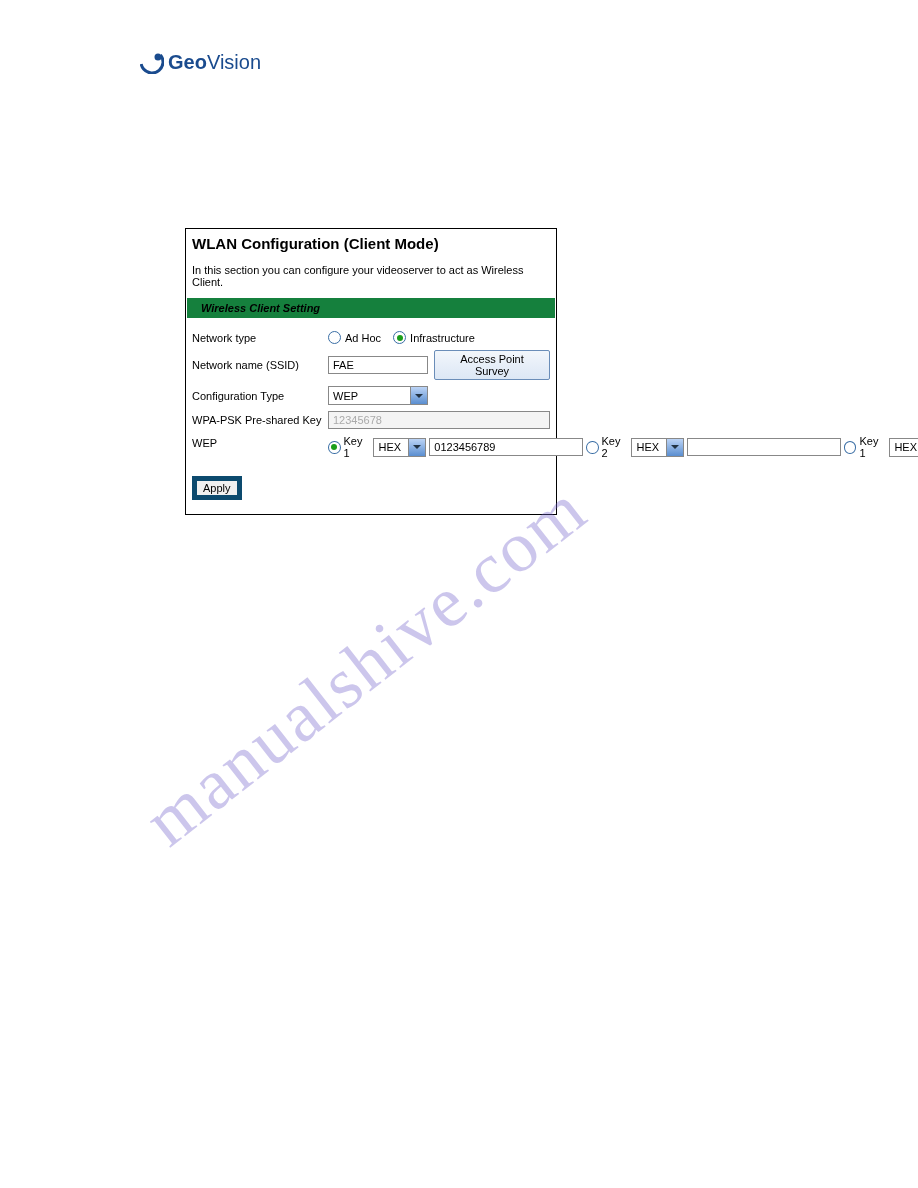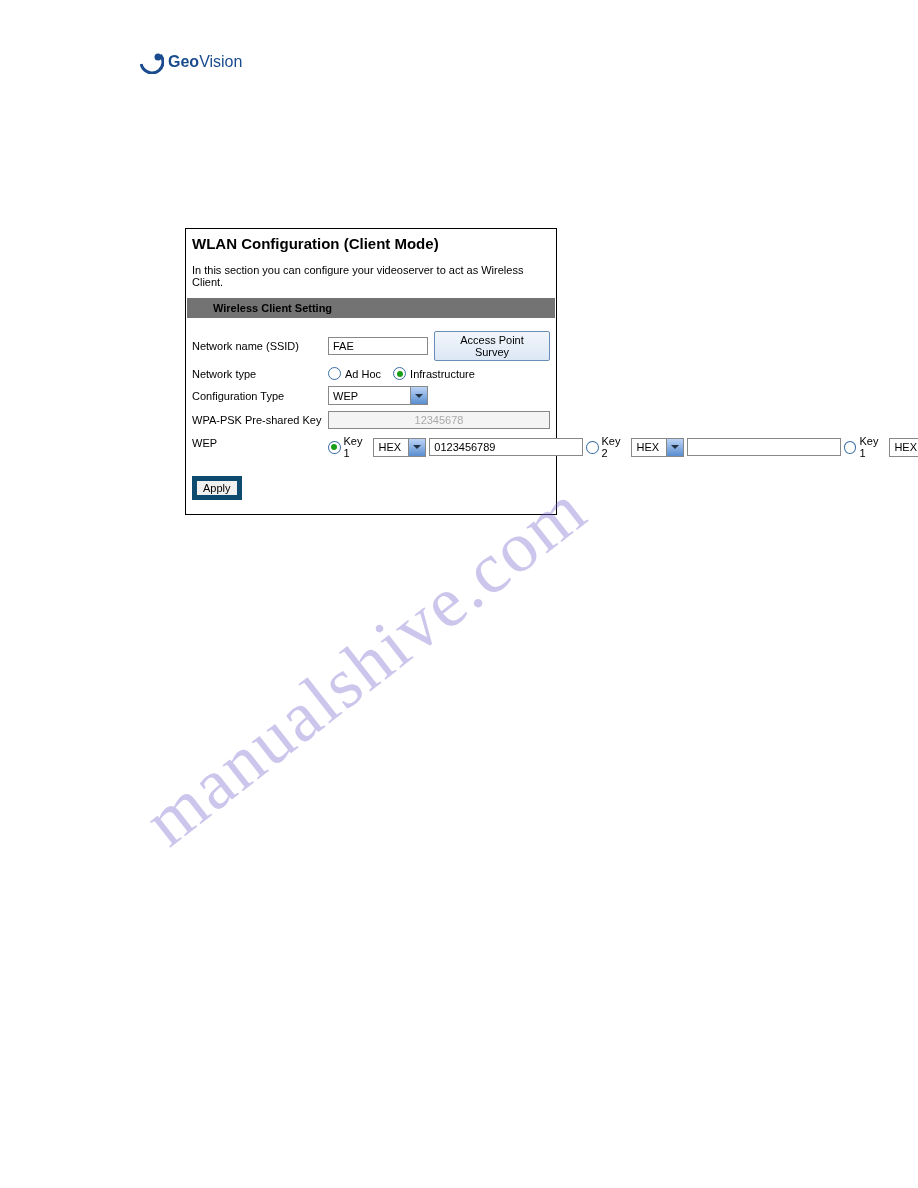--- a/index.html
+++ b/index.html
@@ -17,21 +17,21 @@
       display: flex;
       align-items: center;
       gap: 4px;
     }
     .logo-icon {
       width: 24px;
       height: 24px;
       position: relative;
     }
     .logo-text {
-      font-size: 16px;
+      font-size: 20px;
       font-weight: bold;
     }
     .logo-geo { color: #1a4b8e; }
     .logo-vision { color: #1a4b8e; font-weight: normal; }
     .panel {
       position: absolute;
       top: 228px;
       left: 185px;
       width: 372px;
       border: 1px solid #000;
@@ -43,25 +43,26 @@
       font-size: 15px;
       font-weight: bold;
       padding: 6px 6px 4px 6px;
     }
     .panel-desc {
       font-size: 11px;
       font-weight: normal;
       padding: 8px 6px 10px 6px;
     }
     .section-header {
-      background: #737373;
+      background: #15803d;
       font-size: 11px;
       font-weight: bold;
-      padding: 4px 26px;
+      padding: 4px 14px;
       margin: 0 1px;
+      font-style: italic;
     }
     .form-row {
       display: flex;
       align-items: center;
       padding: 3px 6px;
       font-size: 11px;
       gap: 6px;
     }
     .label-col {
       width: 130px;
@@ -184,47 +185,47 @@
   </span>
 </div>
 
 <div class="panel">
   <div class="panel-title">WLAN Configuration (Client Mode)</div>
   <div class="panel-desc">In this section you can configure your videoserver to act as Wireless Client.</div>
   <div class="section-header">Wireless Client Setting</div>
   <div class="first-row-spacer"></div>
 
   <div class="form-row">
-    <div class="label-col">Network name (SSID)</div>
-    <input class="text-input" style="width: 100px;" value="FAE">
-    <button class="btn">Access Point Survey</button>
-  </div>
-
-  <div class="form-row">
     <div class="label-col">Network type</div>
     <div class="radio-group">
       <span class="radio"></span>
       <span>Ad Hoc</span>
       <span style="width:4px"></span>
       <span class="radio selected"></span>
       <span>Infrastructure</span>
     </div>
   </div>
 
   <div class="form-row">
+    <div class="label-col">Network name (SSID)</div>
+    <input class="text-input" style="width: 100px;" value="FAE">
+    <button class="btn">Access Point Survey</button>
+  </div>
+
+  <div class="form-row">
     <div class="label-col">Configuration Type</div>
     <span class="select-box" style="width:100px">
       <span>WEP</span>
       <span class="chev"></span>
     </span>
   </div>
 
   <div class="form-row">
     <div class="label-col">WPA-PSK Pre-shared Key</div>
-    <input class="text-input disabled" style="width: 290px; text-align: center;" readonly="" value="12345678">
+    <input class="text-input disabled" style="width: 290px;" readonly="" value="12345678">
   </div>
 
   <div class="form-row wep-row" style="align-items:flex-start">
     <div class="label-col">WEP</div>
     <div class="wep-group">
       <div class="wep-line">
         <span class="radio selected"></span>
         <span>Key 1</span>
         <span class="select-box" style="width:54px">
           <span>HEX</span>

